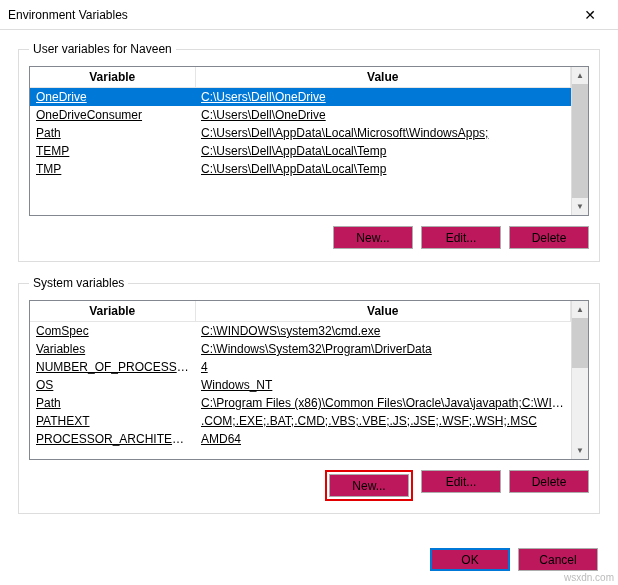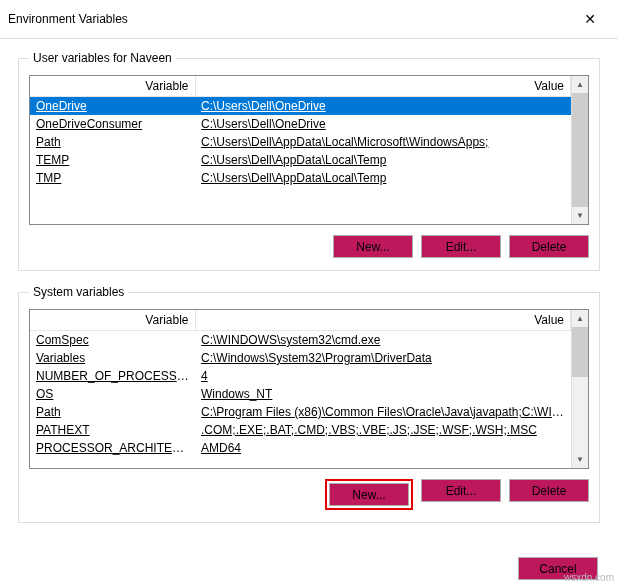--- a/index.html
+++ b/index.html
@@ -1,26 +1,26 @@
 <!DOCTYPE html>
 <html><head>
   <meta charset="utf-8">
   <style>
     * { box-sizing: border-box; margin: 0; padding: 0; font-family: "Segoe UI", Tahoma, sans-serif; }
     body { width: 618px; height: 585px; background: #fff; position: relative; }
-    .titlebar { height: 39px; display: flex; align-items: center; padding: 0 8px; border-bottom: 1px solid #ddd; }
+    .titlebar { height: 30px; display: flex; align-items: center; padding: 0 8px; border-bottom: 1px solid #ddd; }
     .titlebar .title { font-size: 12px; flex: 1; }
     .closebtn { width: 40px; height: 28px; display: flex; align-items: center; justify-content: center; font-size: 14px; font-family: Arial; }
     .content { padding: 12px 18px; }
     fieldset { border: 1px solid #ddd; padding: 10px 10px 12px; margin-bottom: 14px; }
     legend { font-size: 12px; padding: 0 4px; color: #000; }
     .listwrap { border: 1px solid #828790; height: 150px; position: relative; background: #fff; }
     .listwrap.system { height: 160px; }
     table { width: 100%; border-collapse: collapse; table-layout: fixed; }
-    th { text-align: right; font-weight: 400; font-size: 12px; padding: 3px 6px; border-right: 1px solid #e5e5e5; border-bottom: 1px solid #e5e5e5; background: #fff; }
+    th { text-align: center; font-weight: 700; font-size: 12px; padding: 3px 6px; border-right: 1px solid #e5e5e5; border-bottom: 1px solid #e5e5e5; background: #fff; }
     th:first-child { width: 165px; }
     td { font-size: 12px; padding: 2px 6px; white-space: nowrap; overflow: hidden; text-overflow: ellipsis; text-decoration: underline; }
     tbody tr.selected td { background: #0078d7; color: #fff; }
     .scrollbar { position: absolute; right: 0; top: 0; bottom: 0; width: 17px; background: #f0f0f0; border-left: 1px solid #ddd; display: flex; flex-direction: column; }
     .scrollarrow { height: 17px; display: flex; align-items: center; justify-content: center; font-size: 8px; color: #606060; }
     .scrollthumb { flex: 1; background: #cdcdcd; margin: 0; }
     .scrollthumb.partial { flex: 0 0 50px; margin: 0; }
     .scrolltrack { flex: 1; }
     .btnrow { display: flex; justify-content: flex-end; gap: 8px; margin-top: 10px; }
     button.win { width: 80px; height: 23px; font-size: 12px; background: #be185d; border: 1px solid #adadad; cursor: default; }
@@ -143,16 +143,17 @@
         <button class="win">New...</button>
       </span>
       <button class="win">Edit...</button>
       <button class="win">Delete</button>
     </div>
   </fieldset>
 
 </div>
 
 <div class="footer">
+  <button class="win default">OK</button>
   <button class="win">Cancel</button>
 </div>
 
 <div class="watermark">wsxdn.com</div>
 
 </body></html>

